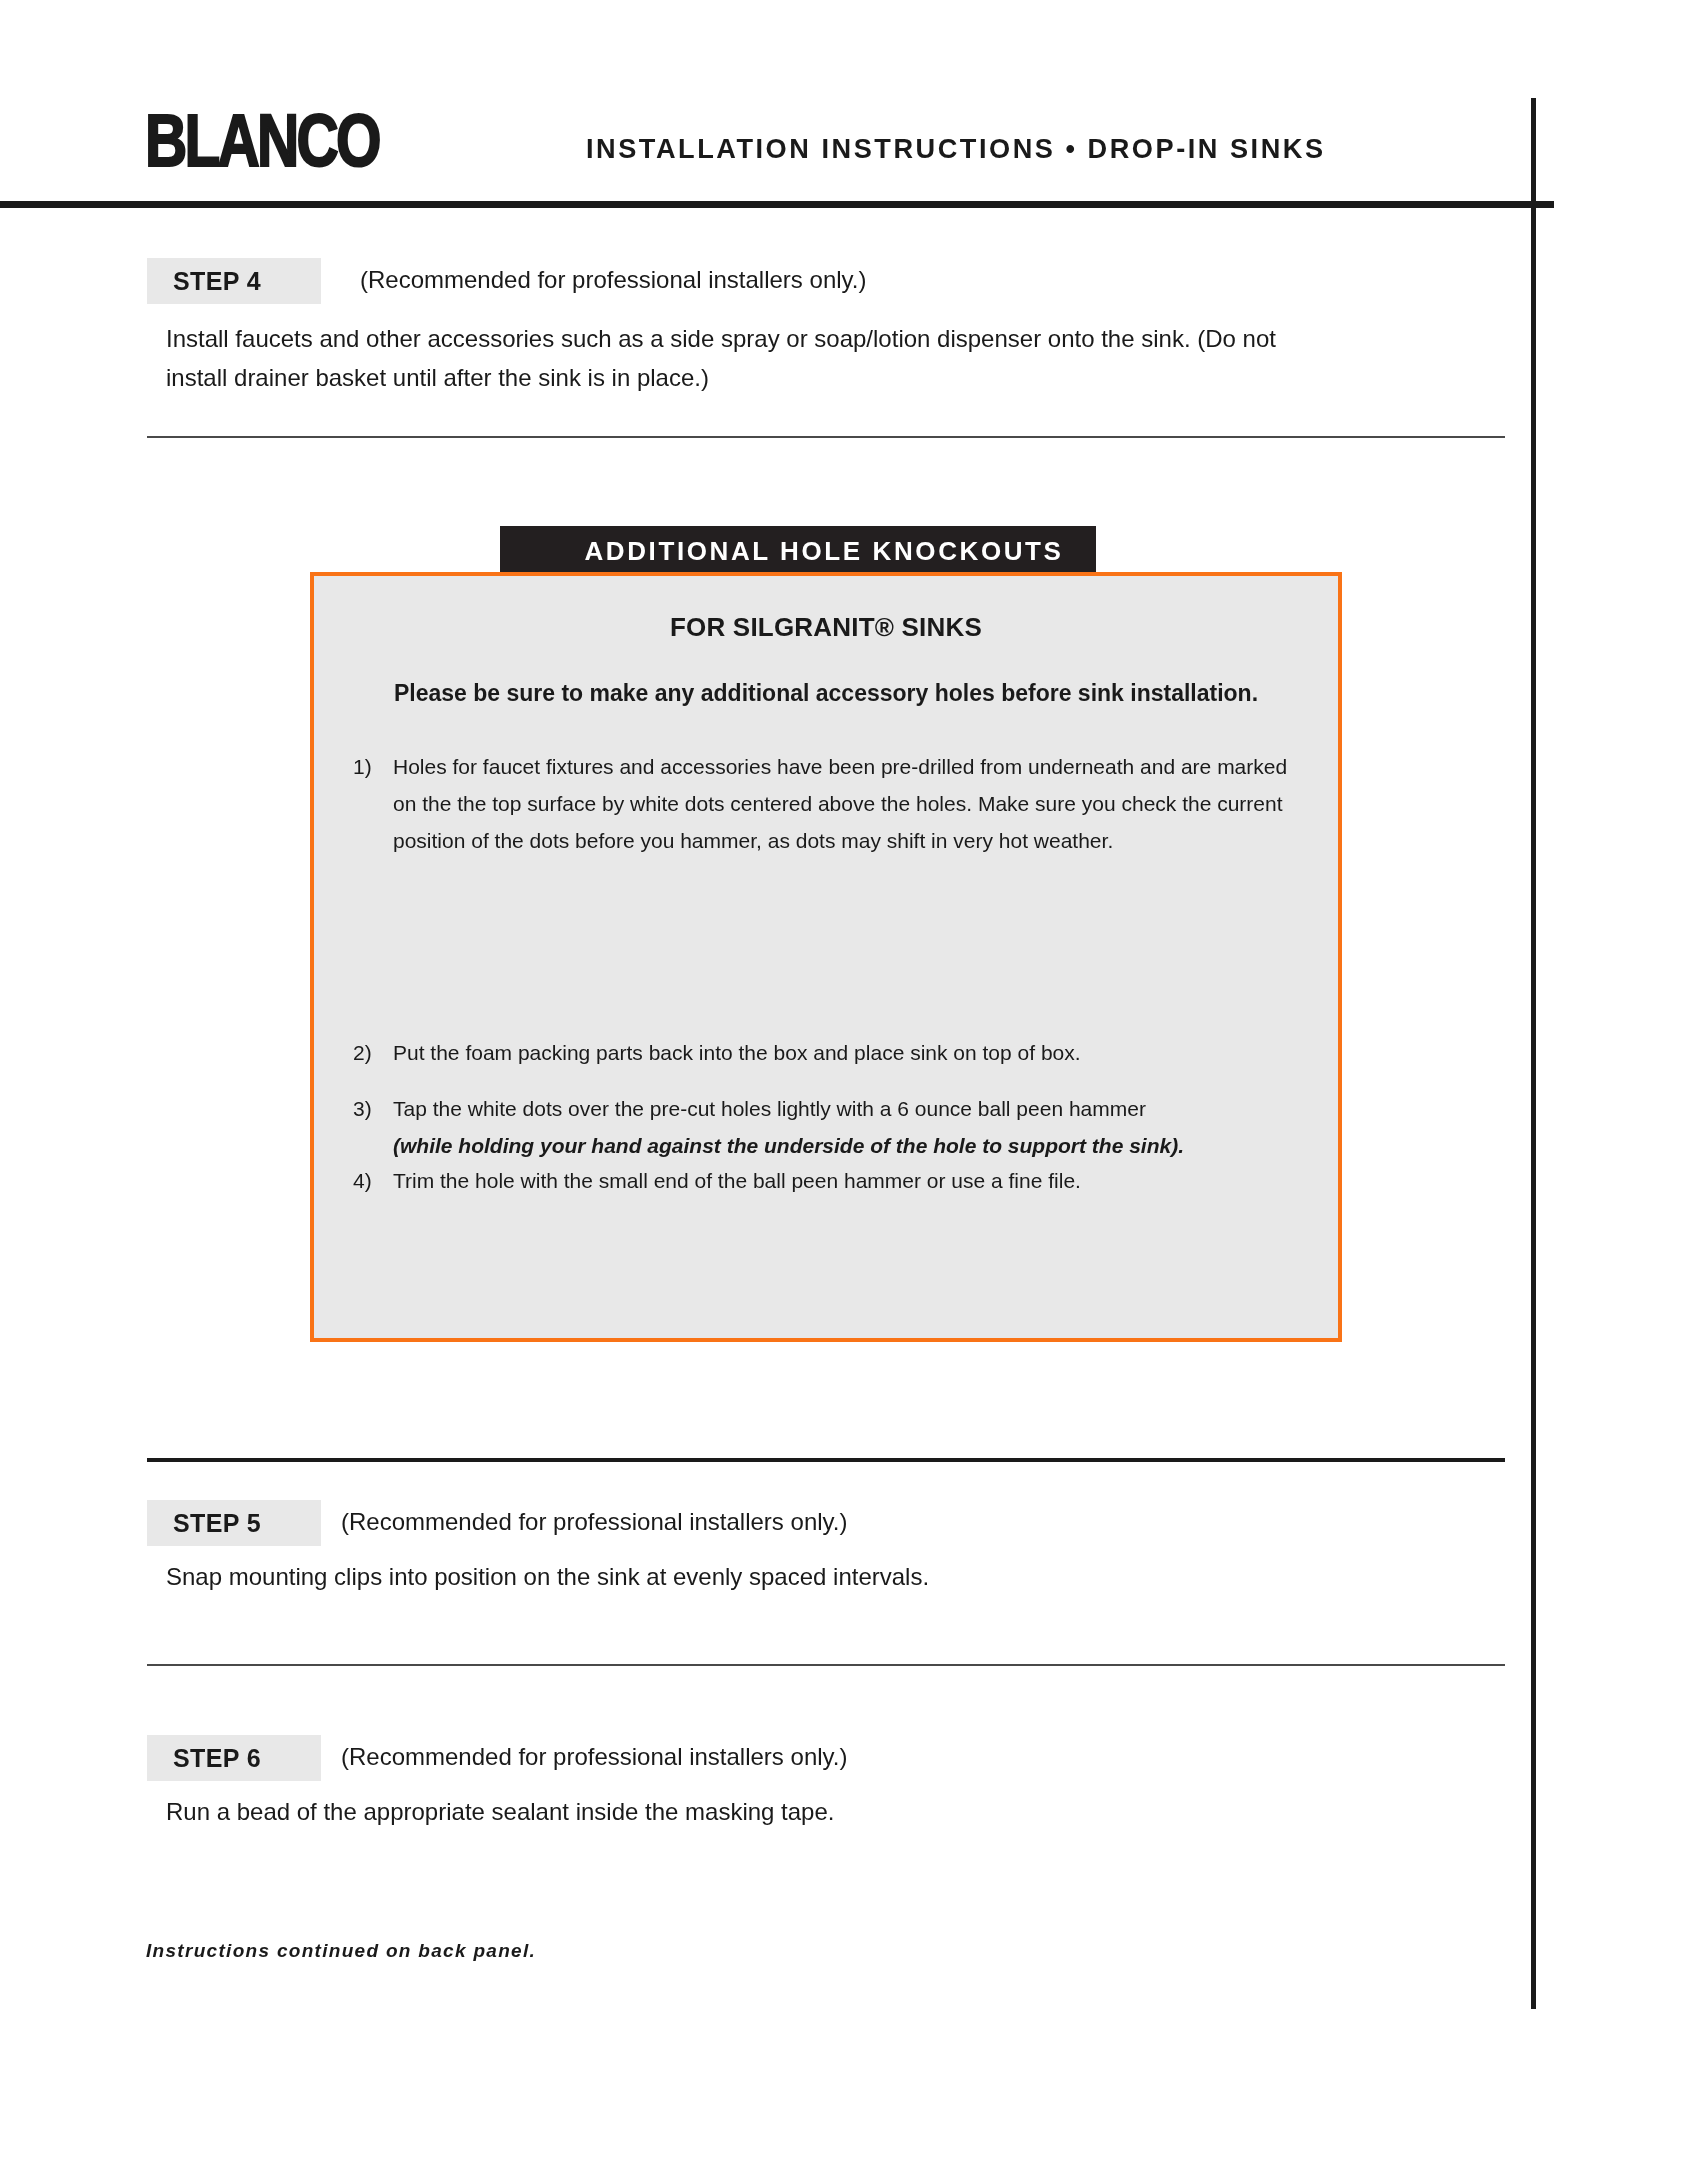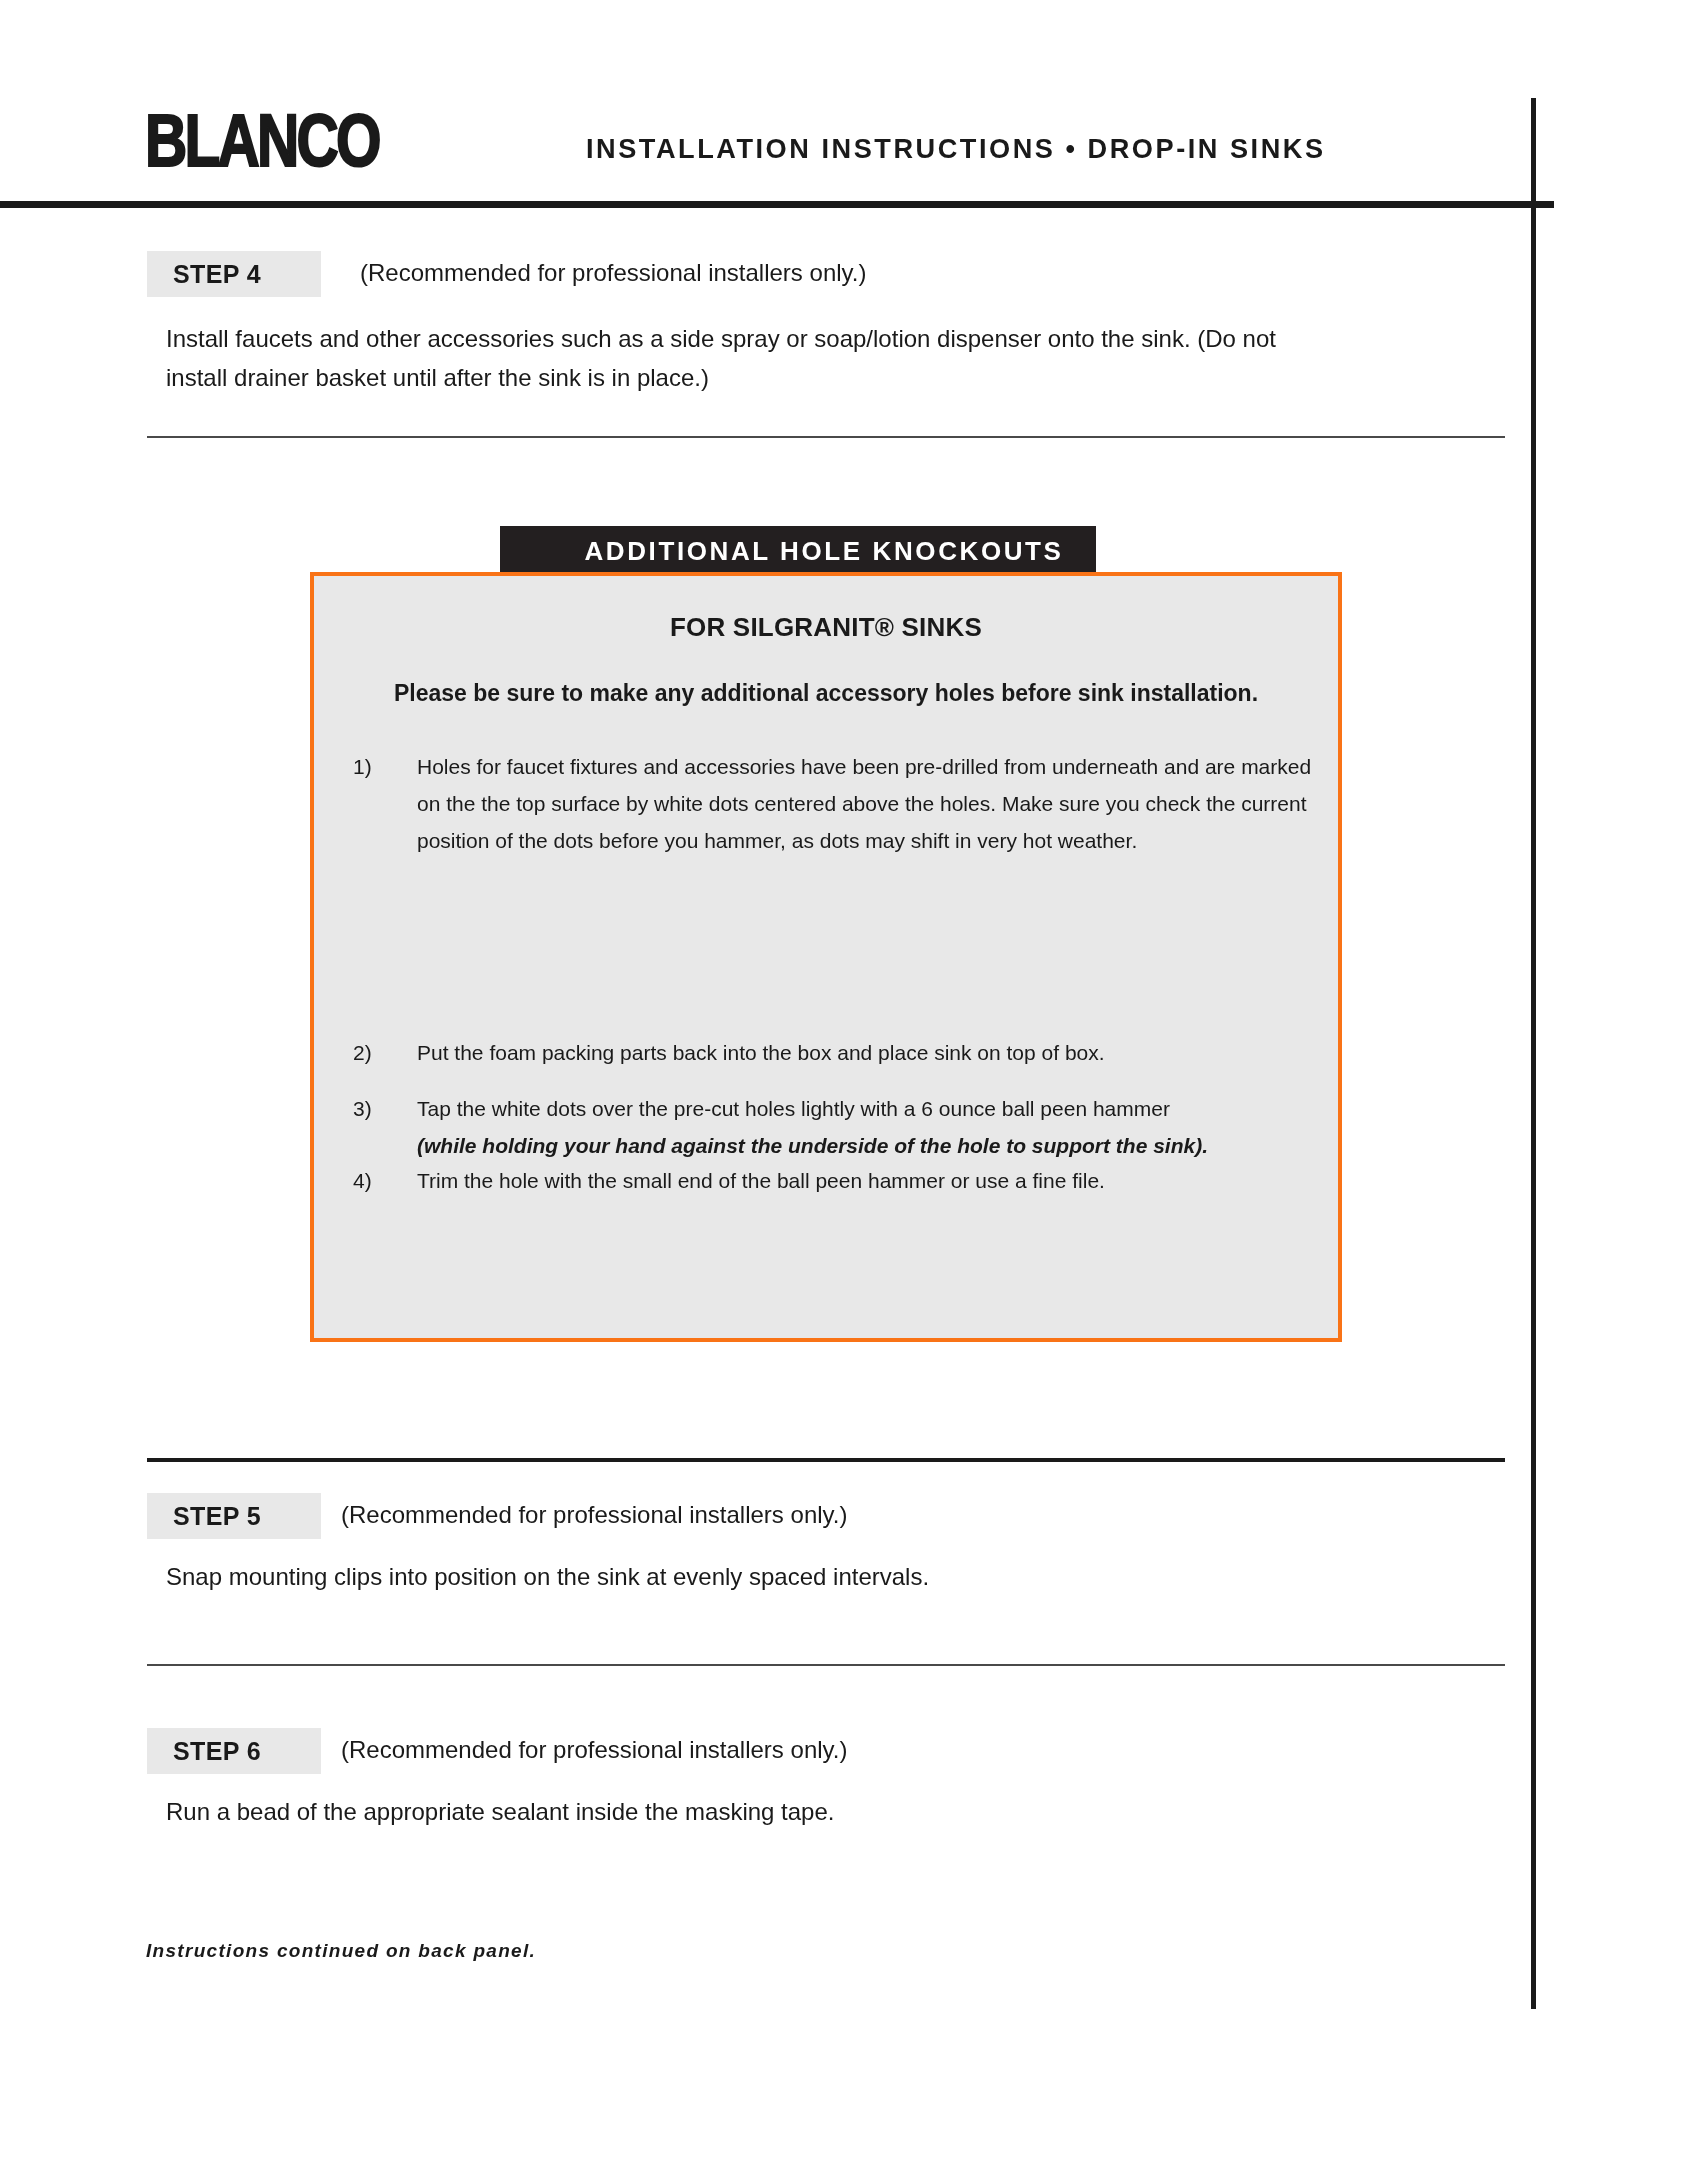--- a/index.html
+++ b/index.html
@@ -67,20 +67,21 @@
     top: 98px;
     width: 5px;
     height: 1911px;
     background: #1a1a1a;
   }
 
   
   .step-head {
     position: absolute;
     height: 46px;
+    margin-top: 7px;
   }
   .step-chip {
     position: absolute;
     left: 0;
     top: 0;
     width: 174px;
     height: 46px;
     background: #e8e8e8;
   }
   .step-chip-label {
@@ -186,21 +187,20 @@
     left: 0;
     top: 0;
     width: 40px;
     text-align: left;
   }
   .kn-text {
     position: absolute;
     left: 40px;
     top: 0;
     width: 911px;
-    margin-left: 24px;
   }
   .kn-em {
     display: block;
     font-weight: bold;
     font-style: italic;
   }
   #knockout-warning {
     position: absolute;
     left: 0;
     top: 633px;

